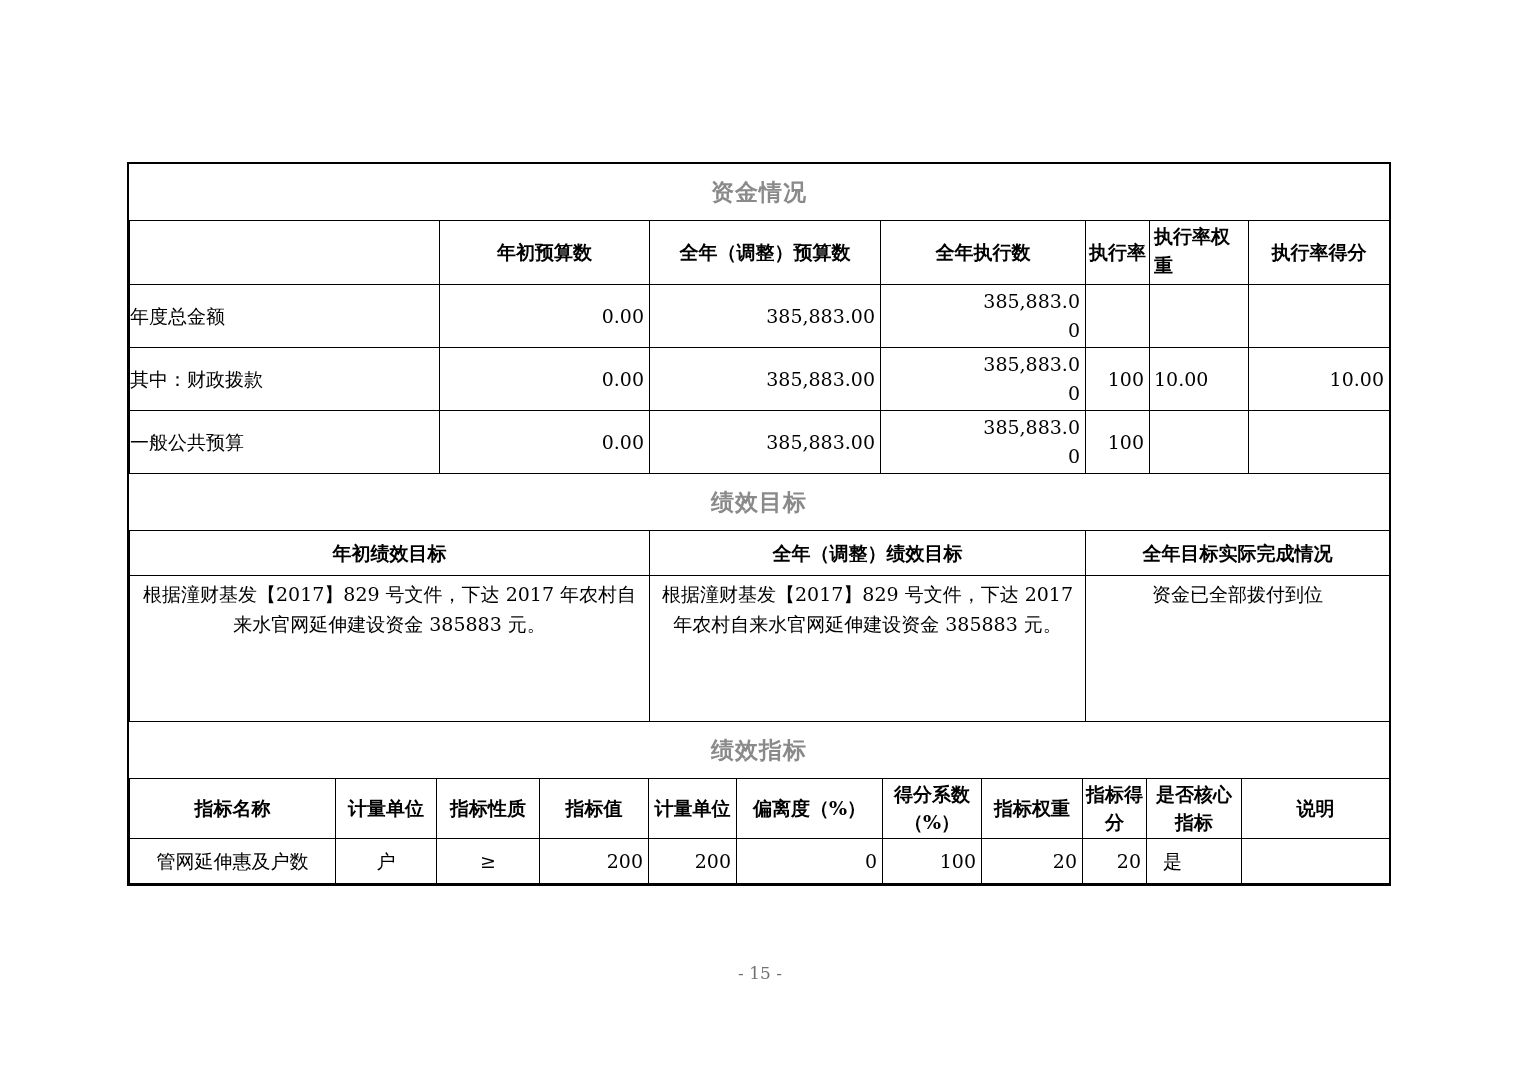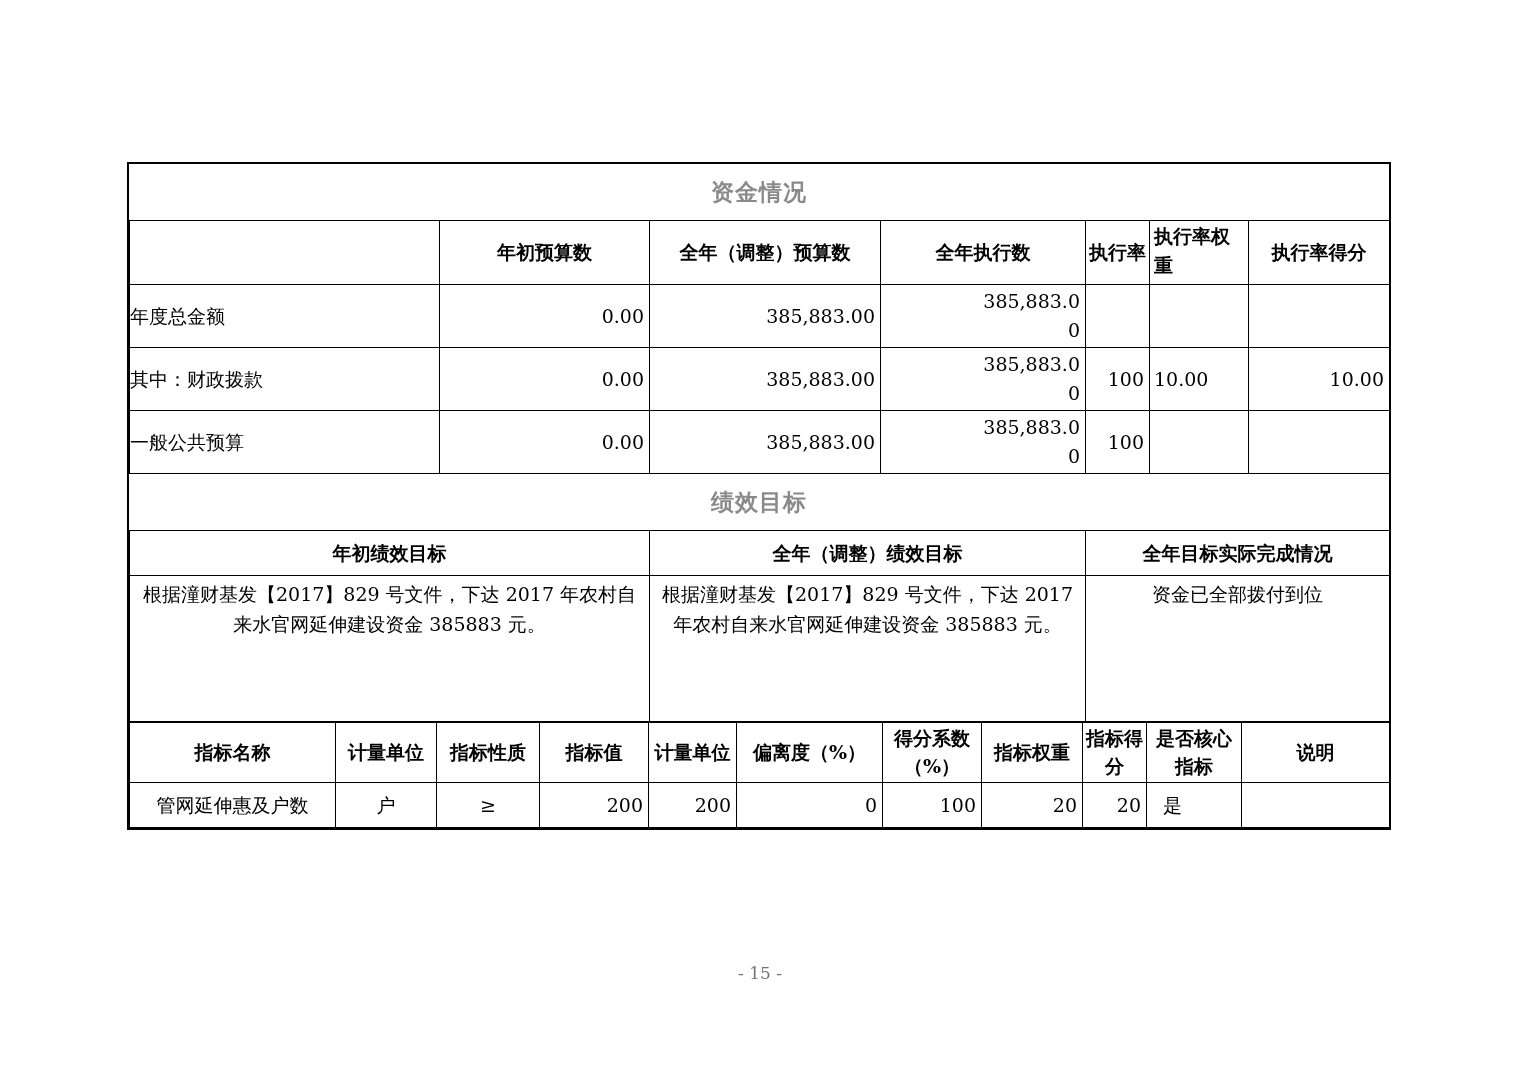--- a/index.html
+++ b/index.html
@@ -166,20 +166,21 @@
     </thead>
     <tbody>
       <tr>
         <td>根据潼财基发【2017】829 号文件，下达 2017 年农村自来水官网延伸建设资金 385883 元。</td>
         <td>根据潼财基发【2017】829 号文件，下达 2017 年农村自来水官网延伸建设资金 385883 元。</td>
         <td>资金已全部拨付到位</td>
       </tr>
     </tbody>
   </table>
 
+  <div class="section-title">绩效指标</div>
   <table class="t-ind">
     <colgroup>
       <col style="width:206px">
         <col style="width:101px">
         <col style="width:103px">
         <col style="width:109px">
       <col style="width:88px">
         <col style="width:146px">
         <col style="width:99px">
         <col style="width:101px">

